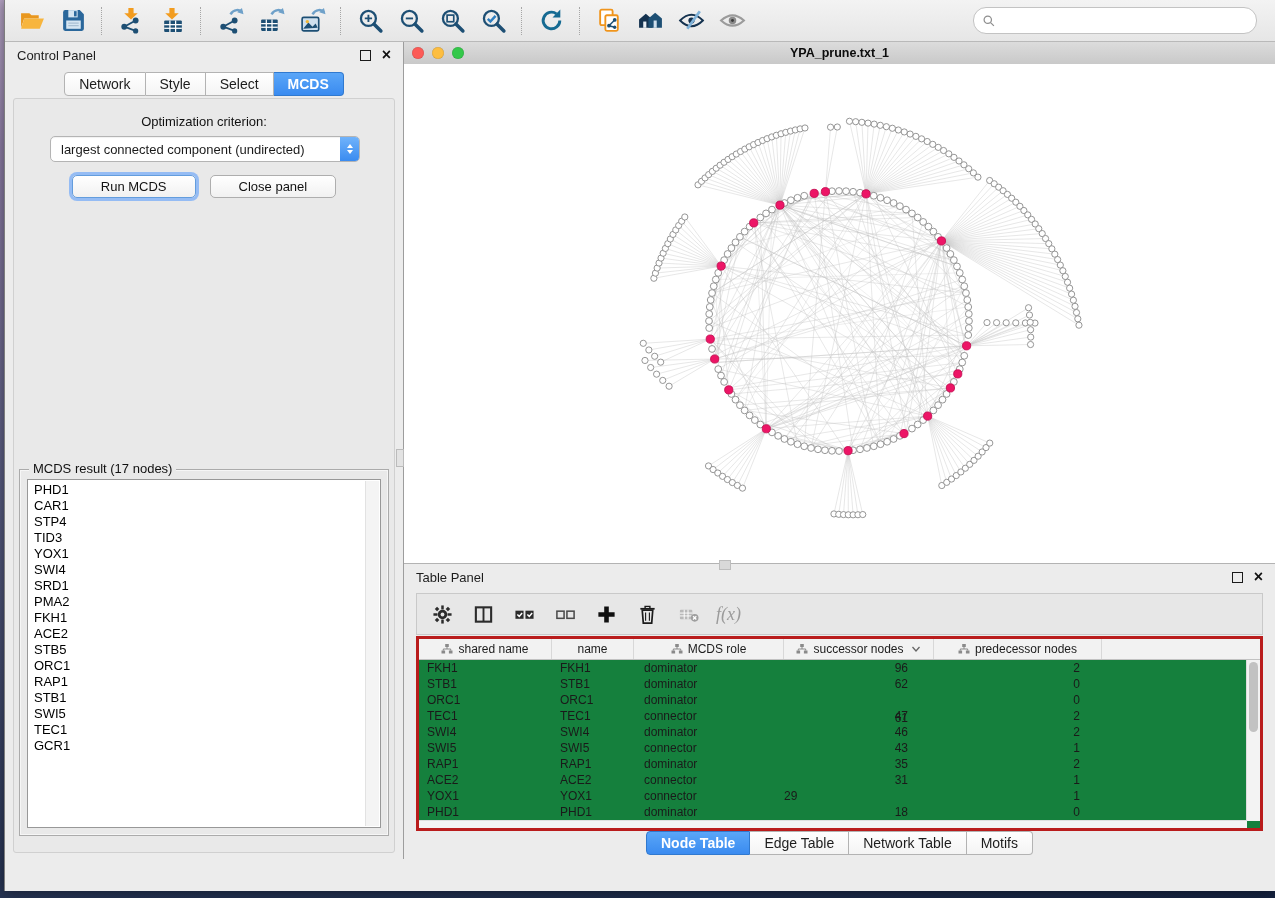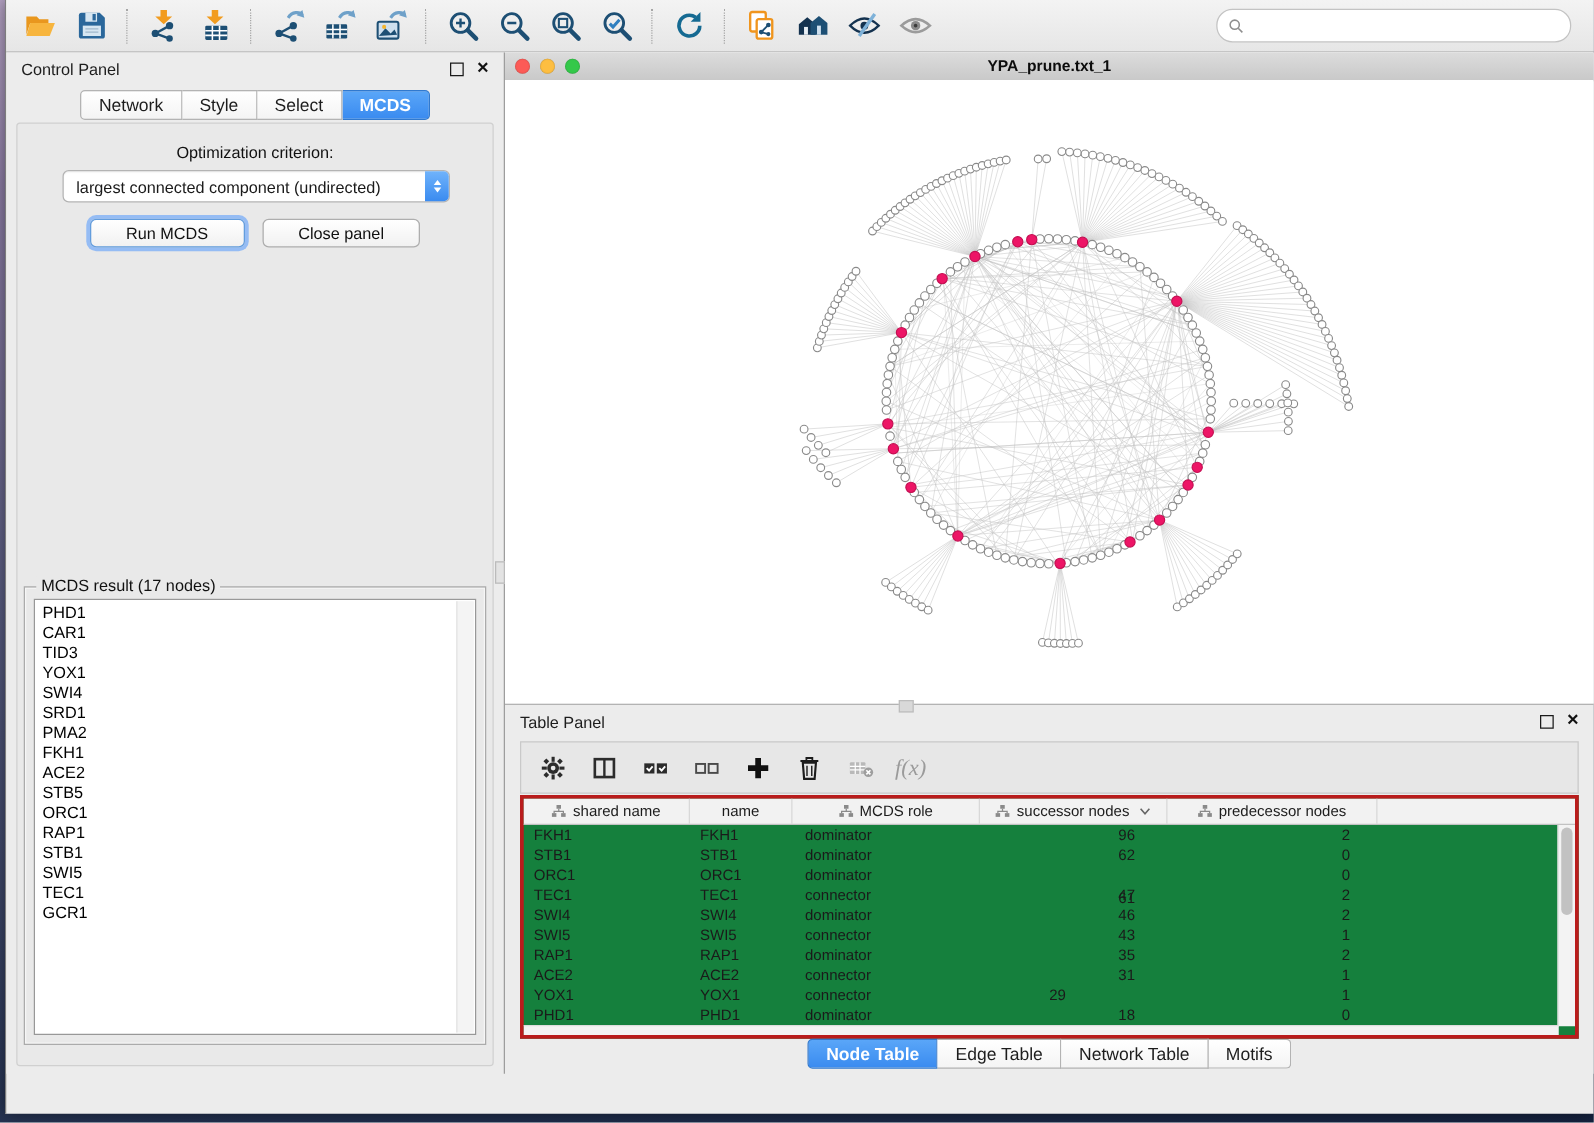--- a/index.html
+++ b/index.html
@@ -308,20 +308,21 @@
         <div class="btn-row">
           <button class="mac-btn focusring">Run MCDS</button>
           <button class="mac-btn">Close panel</button>
         </div>
         <div class="groupbox">
           <span class="gb-title">MCDS result (17 nodes)</span>
           <div class="gb-list">
             <ul id="mcds-list">
                 <li>PHD1</li>
                 <li>CAR1</li>
+                <li>STP4</li>
                 <li>TID3</li>
                 <li>YOX1</li>
                 <li>SWI4</li>
                 <li>SRD1</li>
                 <li>PMA2</li>
                 <li>FKH1</li>
                 <li>ACE2</li>
                 <li>STB5</li>
                 <li>ORC1</li>
                 <li>RAP1</li>
@@ -1138,21 +1139,21 @@
                 <div class="td" style="width: 133px; padding-left: 8px;">ACE2</div>
                 <div class="td" style="width: 82px; padding-left: 8px;">ACE2</div>
                 <div class="td" style="width: 150px; padding-left: 10px;">connector</div>
                 <div class="td" style="width: 150px; text-align: right; padding-right: 26px;">31</div>
                 <div class="td" style="width: 168px; text-align: right; padding-right: 22px;">1</div>
               </div>
               <div class="tr">
                 <div class="td" style="width: 133px; padding-left: 8px;">YOX1</div>
                 <div class="td" style="width: 82px; padding-left: 8px;">YOX1</div>
                 <div class="td" style="width: 150px; padding-left: 10px;">connector</div>
-                <div class="td" style="width: 150px; text-align: center; padding-right: 26px;">29</div>
+                <div class="td" style="width: 150px; text-align: left; padding-right: 26px;">29</div>
                 <div class="td" style="width: 168px; text-align: right; padding-right: 22px;">1</div>
               </div>
               <div class="tr">
                 <div class="td" style="width: 133px; padding-left: 8px;">PHD1</div>
                 <div class="td" style="width: 82px; padding-left: 8px;">PHD1</div>
                 <div class="td" style="width: 150px; padding-left: 10px;">dominator</div>
                 <div class="td" style="width: 150px; text-align: right; padding-right: 26px;">18</div>
                 <div class="td" style="width: 168px; text-align: right; padding-right: 22px;">0</div>
               </div>
             </div>

